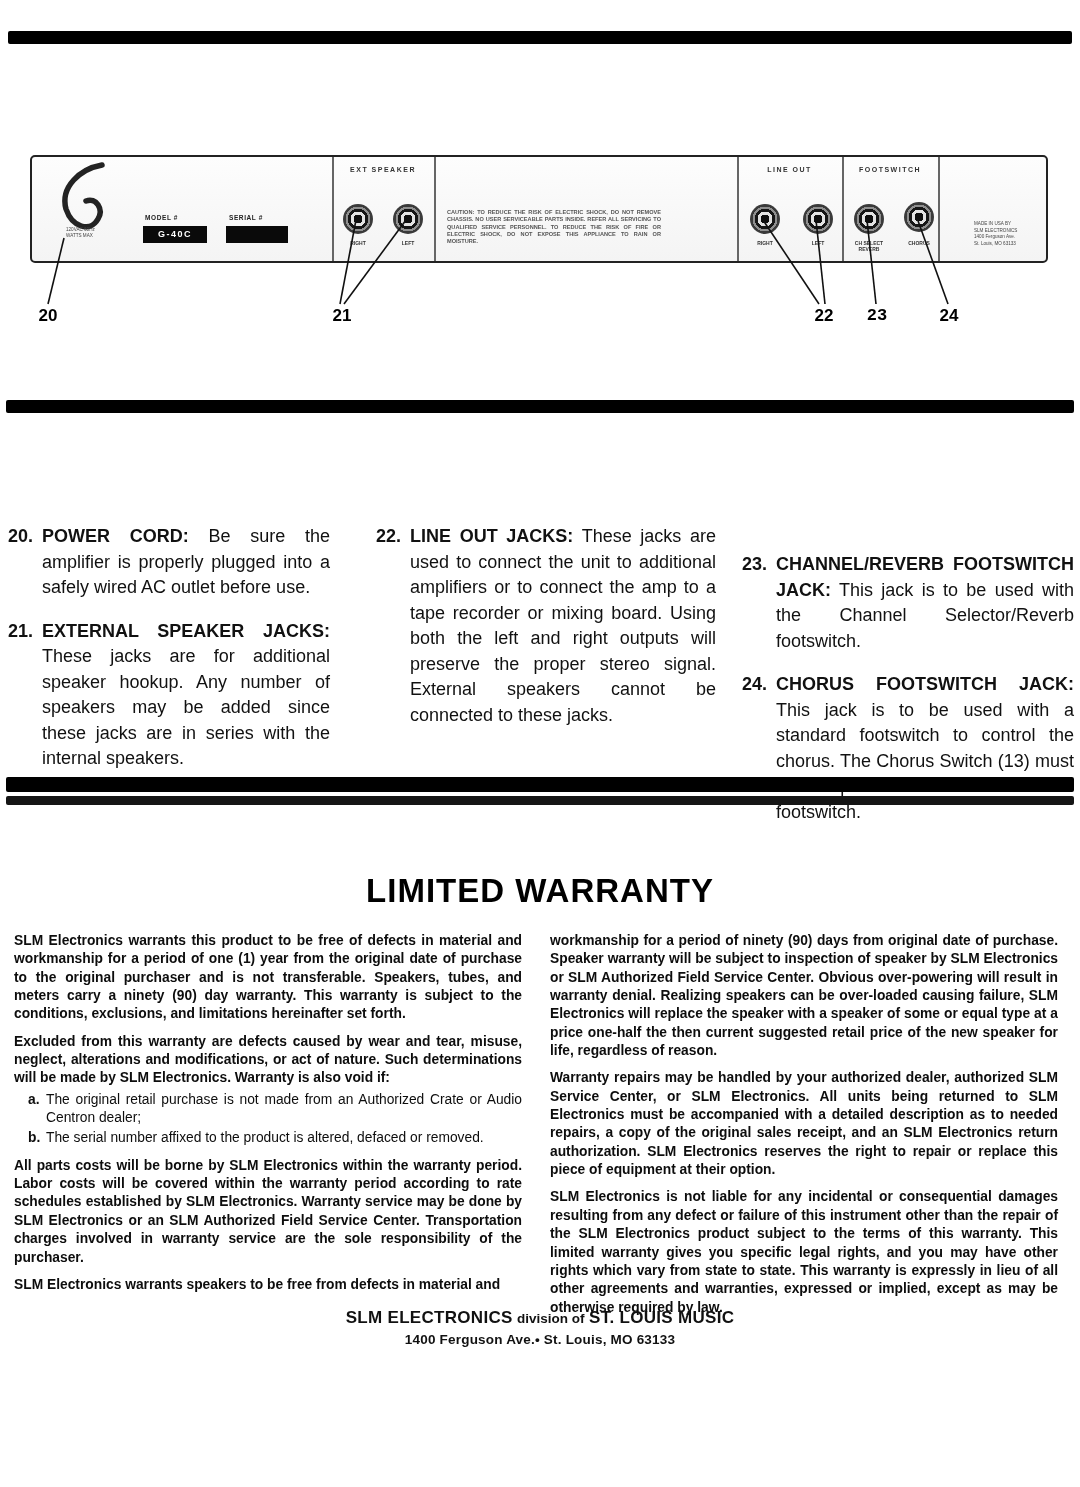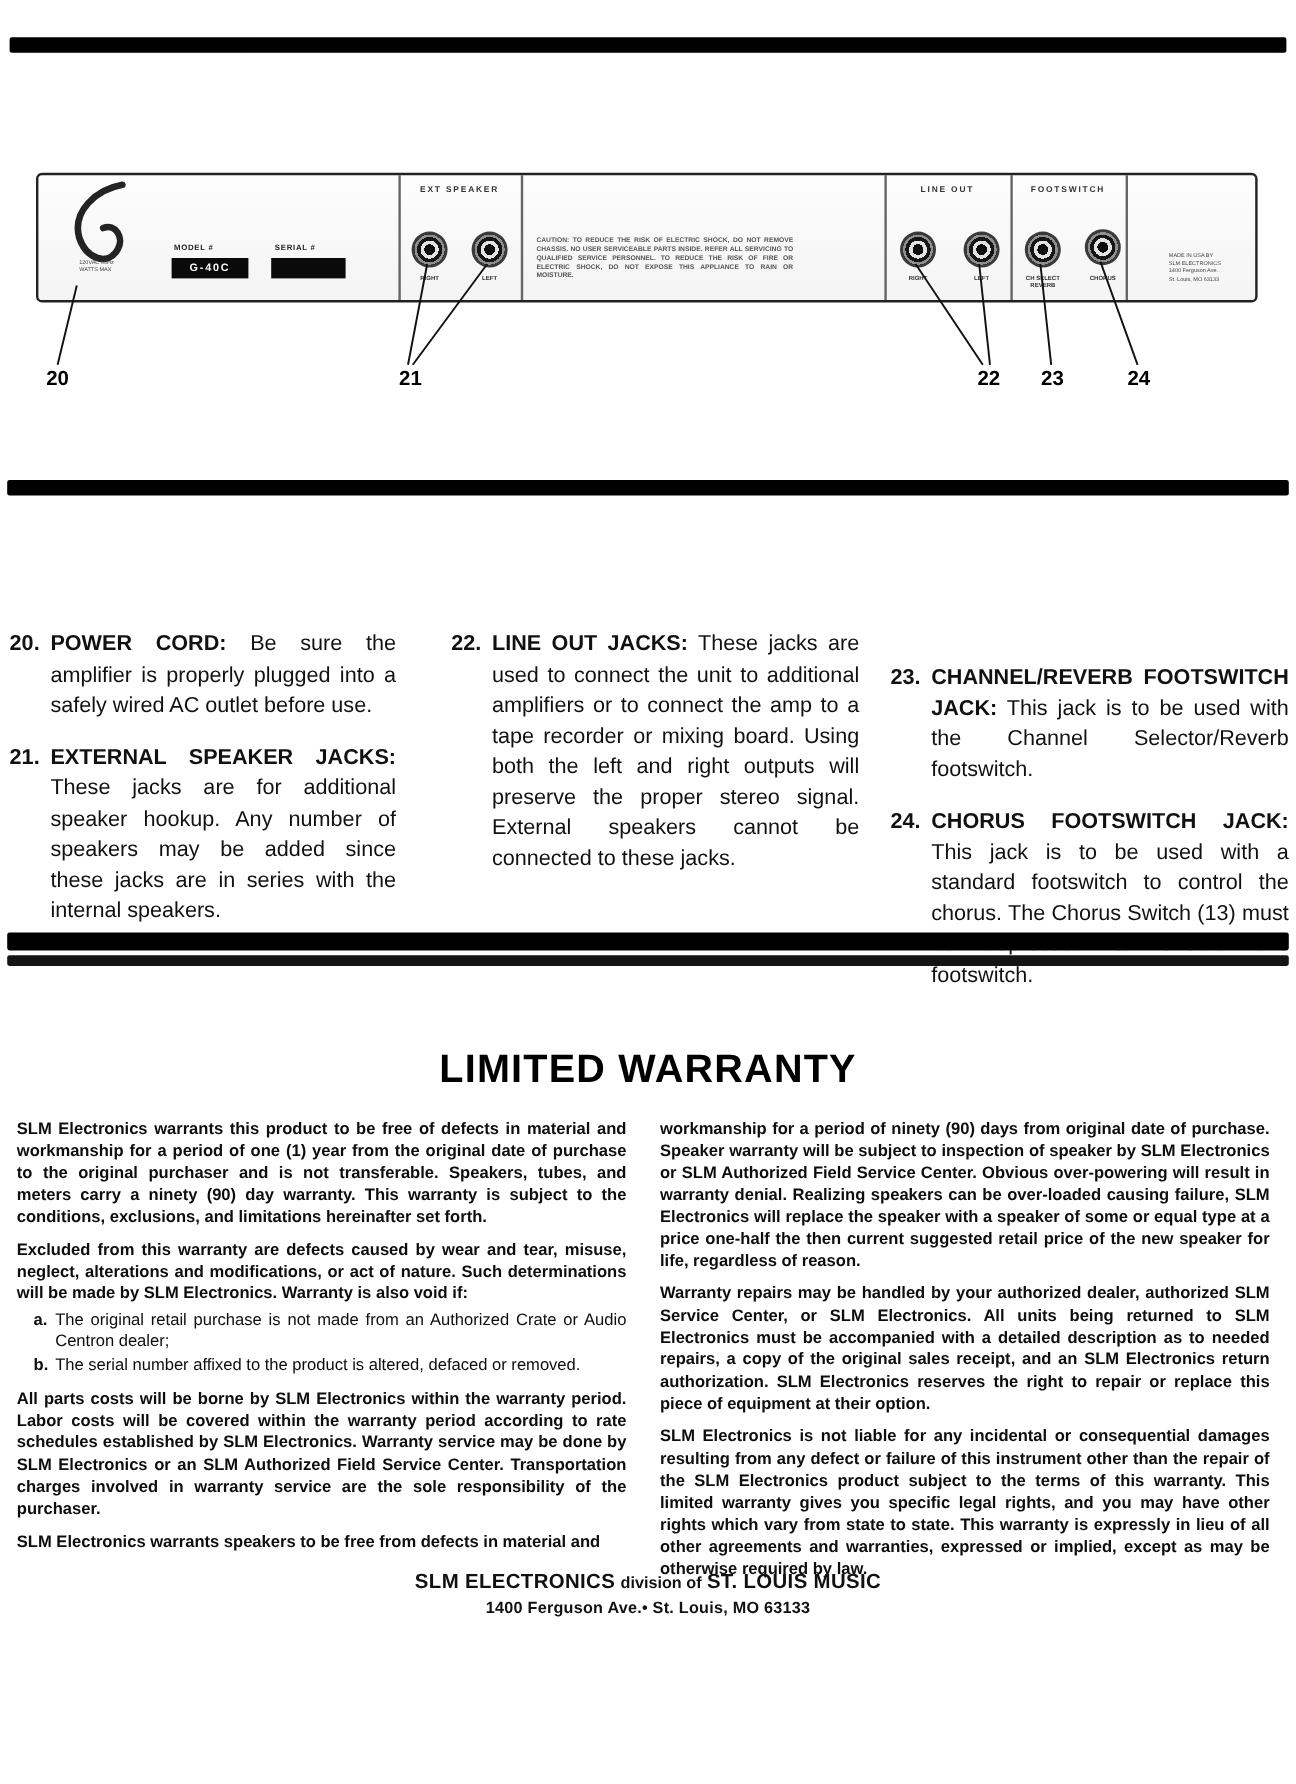--- a/index.html
+++ b/index.html
@@ -7,21 +7,21 @@
         font-family:"Liberation Sans",sans-serif;color:#111;overflow:hidden;}
 
   .bar{position:absolute;background:#000;border-radius:2px;}
   .bar-top{left:8px;top:31px;width:1064px;height:13px;}
   .bar-2{left:6px;top:400px;width:1068px;height:13px;}
   .bar-3a{left:6px;top:777px;width:1068px;height:15px;}
   .bar-3b{left:6px;top:796px;width:1068px;height:9px;background:#151515;}
 
   
   .diagram{position:absolute;left:30px;top:140px;width:1020px;height:200px;}
-  .panel{position:absolute;left:0;top:4px;width:1014px;height:104px;border:2.5px solid #222;
+  .panel{position:absolute;left:0;top:15px;width:1014px;height:104px;border:2.5px solid #222;
          border-radius:5px;background:linear-gradient(#fdfdfd,#f4f4f4);}
   .vline{position:absolute;top:0;bottom:0;width:1.5px;background:#666;}
   .sec-label{position:absolute;top:9px;font-size:7px;font-weight:bold;letter-spacing:1.5px;
              color:#333;text-align:center;}
   .cord{position:absolute;left:14px;top:4px;}
   .power-text{position:absolute;left:34px;top:70px;width:60px;font-size:4.6px;line-height:1.4;color:#444;}
   .tag-label{position:absolute;top:57px;font-size:6.5px;font-weight:bold;letter-spacing:.6px;color:#222;}
   .tag-box{position:absolute;top:69px;height:17px;background:#0a0a0a;color:#fff;
            font-size:9px;font-weight:bold;text-align:center;line-height:17px;letter-spacing:1.5px;}
   .jack{position:absolute;width:30px;height:30px;border-radius:50%;
@@ -129,21 +129,21 @@
         <path d="M733 80 L789 164"></path>
         <path d="M786 80 L795 164"></path>
         <path d="M837 80 L846 164"></path>
         <path d="M887 78 L918 164"></path>
       </g>
     </svg>
 
     <div class="callout" style="left:5px;">20</div>
     <div class="callout" style="left:299px;">21</div>
     <div class="callout" style="left:781px;">22</div>
-    <div class="callout" style="left:834px;">23</div>
+    <div class="callout" style="left:834px;font-family:Liberation Mono, monospace;">23</div>
     <div class="callout" style="left:906px;">24</div>
   </div>
 
   <div class="bar bar-2"></div>
 
   <div class="items">
     <div class="icol icol-1">
       <div class="item">
         <span class="item-num">20.</span>
         <p><b>POWER CORD:</b> <span>Be sure the amplifier is properly plugged into a safely wired AC outlet before use.</span></p>

